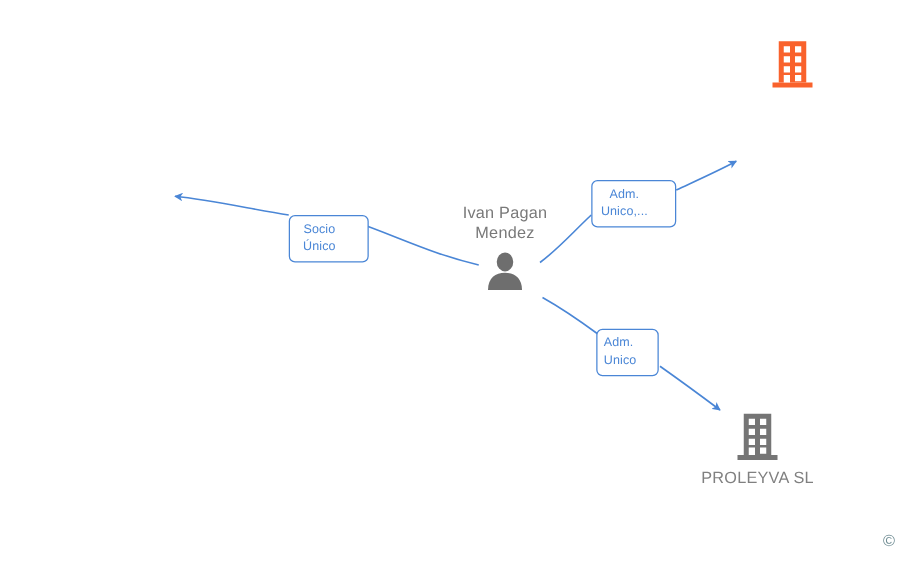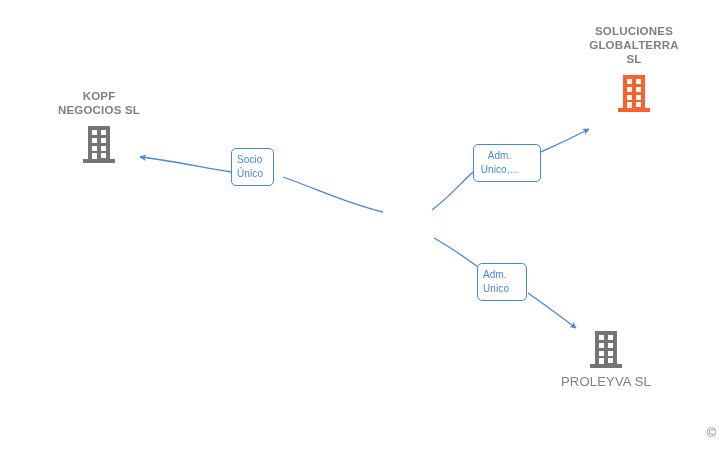--- a/index.html
+++ b/index.html
@@ -76,21 +76,21 @@
     border-radius: 5px;
     background: #ffffff;
     color: #4a86d6;
     font-size: 10px;
     line-height: 1.35;
     text-align: center;
     padding: 4px 20px 5px 5px;
     white-space: pre-line;
     letter-spacing: 0.1px;
   }
-  #label-socio      { left: 231px; top: 148px; width: 43px; }
+  #label-socio      { left: 231px; top: 172px; width: 64px; }
   #label-adm-uno    { left: 473px; top: 144px; width: 68px; }
   #label-adm-dos    { left: 477px; top: 263px; width: 50px; }
 
   
   #watermark {
     position: absolute;
     right: 12px;
     bottom: 11px;
     display: flex;
     align-items: center;
@@ -131,60 +131,49 @@
     <path d="M 231 172 C 200 167 168 160 140 157" fill="none" stroke="#4a86d6" stroke-width="1.3" marker-end="url(#arrowBlue)"></path>
 
     <path d="M 432 210 C 448 198 458 186 473 172" fill="none" stroke="#4a86d6" stroke-width="1.3"></path>
     <path d="M 541 152 C 556 145 572 138 589 129" fill="none" stroke="#4a86d6" stroke-width="1.3" marker-end="url(#arrowBlue)"></path>
 
     <path d="M 434 238 C 450 247 463 256 478 267" fill="none" stroke="#4a86d6" stroke-width="1.3"></path>
     <path d="M 528 293 C 545 305 560 316 576 328" fill="none" stroke="#4a86d6" stroke-width="1.3" marker-end="url(#arrowBlue)"></path>
   </svg>
 
   <div class="node node-company" id="node-soluciones">
-    <div class="node-label">SOLUCIONES
-GLOBALTERRA
-SL</div>
     <div class="gap-8"></div>
     <span class="icon-wrap">
       <svg width="34" height="40" viewBox="0 0 34 40" xmlns="http://www.w3.org/2000/svg">
         <rect x="6" y="1" width="22" height="33" fill="#f9622c"></rect>
         <rect x="1" y="34" width="32" height="4" fill="#f9622c"></rect>
         <rect x="10" y="5" width="5" height="5" fill="#ffffff"></rect>
         <rect x="19" y="5" width="5" height="5" fill="#ffffff"></rect>
         <rect x="10" y="13" width="5" height="5" fill="#ffffff"></rect>
         <rect x="19" y="13" width="5" height="5" fill="#ffffff"></rect>
         <rect x="10" y="21" width="5" height="5" fill="#ffffff"></rect>
         <rect x="19" y="21" width="5" height="5" fill="#ffffff"></rect>
         <rect x="10" y="28" width="5" height="6" fill="#ffffff"></rect>
         <rect x="19" y="28" width="5" height="5" fill="#ffffff"></rect>
       </svg>
     </span>
   </div>
 
-  <div class="node node-company" id="node-kopf">
-    <div class="node-label">KOPF
-NEGOCIOS  SL</div>
-    <div class="gap-8"></div>
+
+  <div class="node node-person" id="node-person">
+    <div class="node-label">Ivan Pagan
+Mendez</div>
+    <div class="gap-6"></div>
     <span class="icon-wrap">
-      <svg width="34" height="40" viewBox="0 0 34 40" xmlns="http://www.w3.org/2000/svg">
-        <rect x="6" y="1" width="22" height="33" fill="#757575"></rect>
-        <rect x="1" y="34" width="32" height="4" fill="#757575"></rect>
-        <rect x="10" y="5" width="5" height="5" fill="#ffffff"></rect>
-        <rect x="19" y="5" width="5" height="5" fill="#ffffff"></rect>
-        <rect x="10" y="13" width="5" height="5" fill="#ffffff"></rect>
-        <rect x="19" y="13" width="5" height="5" fill="#ffffff"></rect>
-        <rect x="10" y="21" width="5" height="5" fill="#ffffff"></rect>
-        <rect x="19" y="21" width="5" height="5" fill="#ffffff"></rect>
-        <rect x="10" y="28" width="5" height="6" fill="#ffffff"></rect>
-        <rect x="19" y="28" width="5" height="5" fill="#ffffff"></rect>
+      <svg width="34" height="32" viewBox="0 0 34 32" xmlns="http://www.w3.org/2000/svg">
+        <ellipse cx="17" cy="8.5" rx="6.6" ry="7.6" fill="#6e6e6e"></ellipse>
+        <path d="M 3.4 31 C 3.4 21.2 9.4 17.2 17 17.2 C 24.6 17.2 30.6 21.2 30.6 31 Z" fill="#6e6e6e"></path>
       </svg>
     </span>
   </div>
-
 
   <div class="node node-company plain" id="node-proleyva">
     <span class="icon-wrap">
       <svg width="34" height="40" viewBox="0 0 34 40" xmlns="http://www.w3.org/2000/svg">
         <rect x="6" y="1" width="22" height="33" fill="#757575"></rect>
         <rect x="1" y="34" width="32" height="4" fill="#757575"></rect>
         <rect x="10" y="5" width="5" height="5" fill="#ffffff"></rect>
         <rect x="19" y="5" width="5" height="5" fill="#ffffff"></rect>
         <rect x="10" y="13" width="5" height="5" fill="#ffffff"></rect>
         <rect x="19" y="13" width="5" height="5" fill="#ffffff"></rect>

